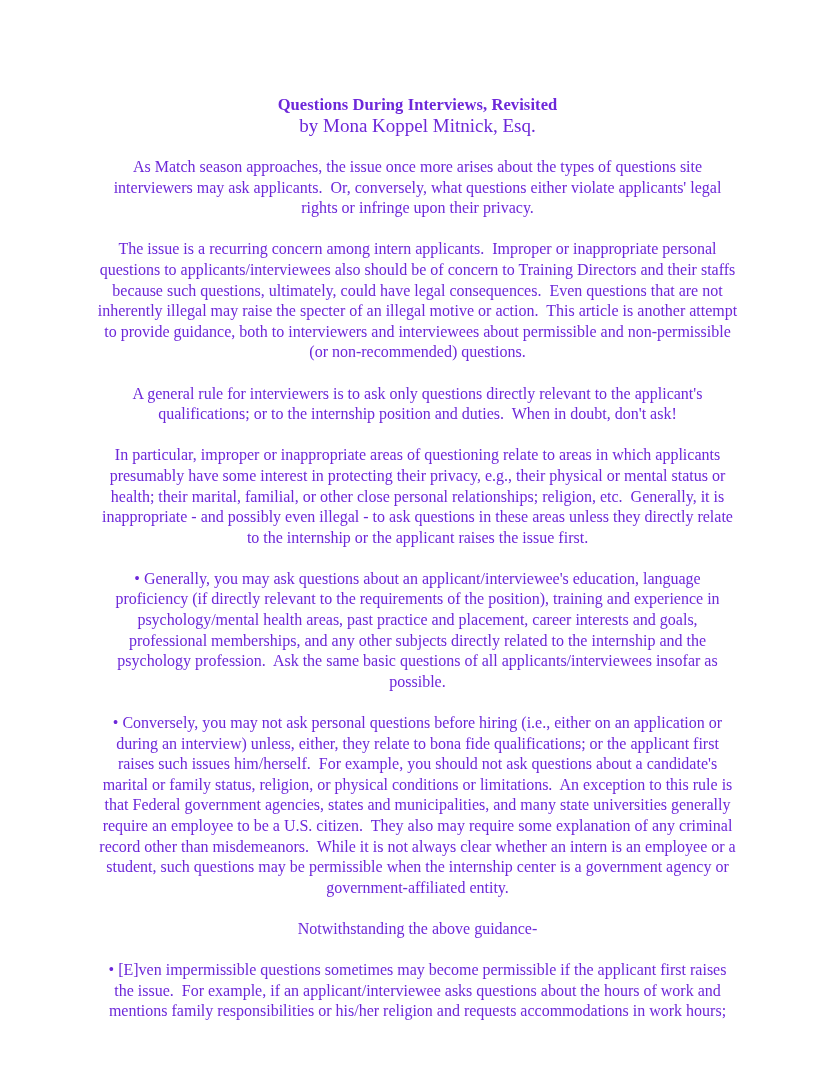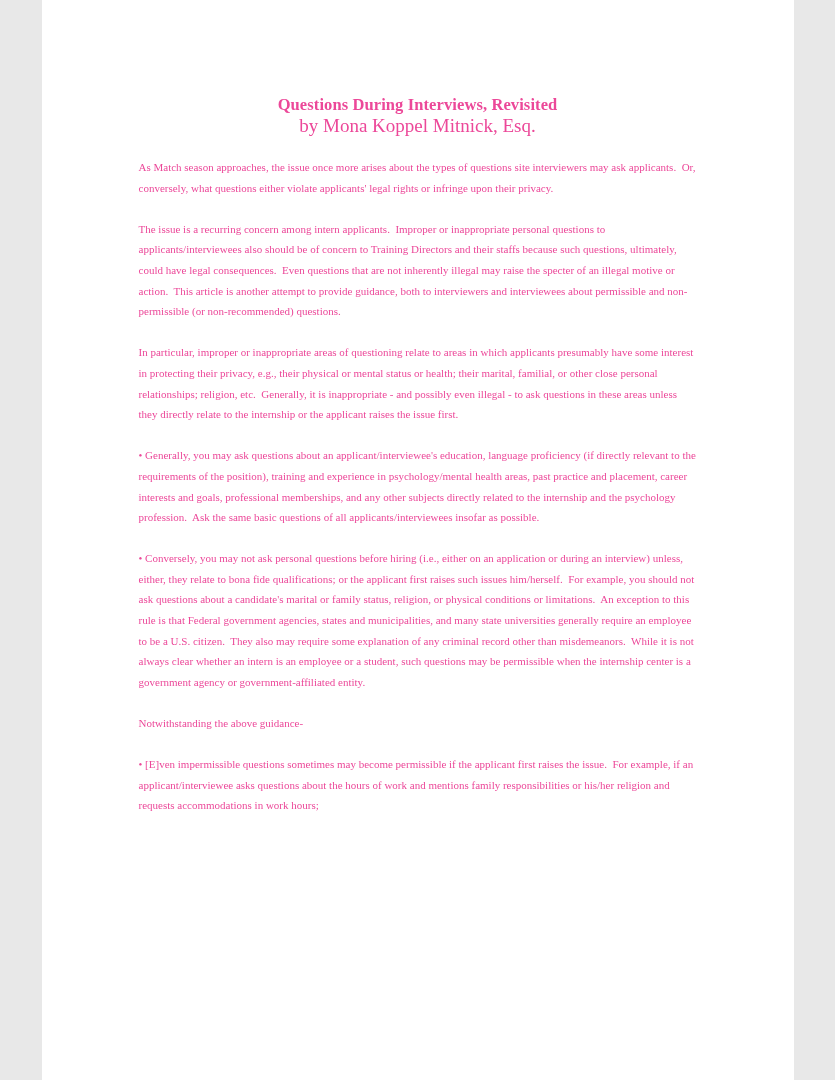--- a/index.html
+++ b/index.html
@@ -2,63 +2,64 @@
 <html><head>
 <meta charset="utf-8">
 <style>
   html, body {
     margin: 0;
     padding: 0;
     background: #e8e8e8;
   }
   .page {
     position: relative;
-    width: 752px;
+    width: 835px;
     height: 1080px;
     margin: 0 auto;
     background: #ffffff;
     overflow: hidden;
     font-family: "Liberation Serif", "DejaVu Serif", serif;
-    color: #ec4899;
+    color: #6d28d9;
   }
   .content {
     box-sizing: border-box;
     padding: 94px 97px 0 97px;
   }
   .doc-title {
     font-size: 16.5px;
     line-height: 21px;
     font-weight: bold;
     text-align: center;
     margin: 0;
     letter-spacing: 0.1px;
   }
   .doc-byline {
     font-size: 19px;
     line-height: 21px;
     text-align: center;
     margin: 0 0 21px 0;
   }
   .doc-para {
-    font-size: 11px;
+    font-size: 16px;
     line-height: 20.6px;
     margin: 20.6px 0 0 0;
     white-space: pre-wrap;
-    text-align: left;
+    text-align: center;
   }
 </style>
 </head>
 <body>
 
 <div class="page">
   <div class="content">
     <h1 class="doc-title">Questions During Interviews, Revisited</h1>
     <div class="doc-byline">by Mona Koppel Mitnick, Esq.</div>
 
     <p class="doc-para">As Match season approaches, the issue once more arises about the types of questions site interviewers may ask applicants.  Or, conversely, what questions either violate applicants' legal rights or infringe upon their privacy.</p>
     <p class="doc-para">The issue is a recurring concern among intern applicants.  Improper or inappropriate personal questions to applicants/interviewees also should be of concern to Training Directors and their staffs because such questions, ultimately, could have legal consequences.  Even questions that are not inherently illegal may raise the specter of an illegal motive or action.  This article is another attempt to provide guidance, both to interviewers and interviewees about permissible and non-permissible (or non-recommended) questions.</p>
+    <p class="doc-para">A general rule for interviewers is to ask only questions directly relevant to the applicant's qualifications; or to the internship position and duties.  When in doubt, don't ask!</p>
     <p class="doc-para">In particular, improper or inappropriate areas of questioning relate to areas in which applicants presumably have some interest in protecting their privacy, e.g., their physical or mental status or health; their marital, familial, or other close personal relationships; religion, etc.  Generally, it is inappropriate - and possibly even illegal - to ask questions in these areas unless they directly relate to the internship or the applicant raises the issue first.</p>
     <p class="doc-para">• Generally, you may ask questions about an applicant/interviewee's education, language proficiency (if directly relevant to the requirements of the position), training and experience in psychology/mental health areas, past practice and placement, career interests and goals, professional memberships, and any other subjects directly related to the internship and the psychology profession.  Ask the same basic questions of all applicants/interviewees insofar as possible.</p>
     <p class="doc-para">• Conversely, you may not ask personal questions before hiring (i.e., either on an application or during an interview) unless, either, they relate to bona fide qualifications; or the applicant first raises such issues him/herself.  For example, you should not ask questions about a candidate's marital or family status, religion, or physical conditions or limitations.  An exception to this rule is that Federal government agencies, states and municipalities, and many state universities generally require an employee to be a U.S. citizen.  They also may require some explanation of any criminal record other than misdemeanors.  While it is not always clear whether an intern is an employee or a student, such questions may be permissible when the internship center is a government agency or government-affiliated entity.</p>
     <p class="doc-para">Notwithstanding the above guidance-</p>
     <p class="doc-para">• [E]ven impermissible questions sometimes may become permissible if the applicant first raises the issue.  For example, if an applicant/interviewee asks questions about the hours of work and mentions family responsibilities or his/her religion and requests accommodations in work hours;</p>
   </div>
 </div>
 
 </body></html>

